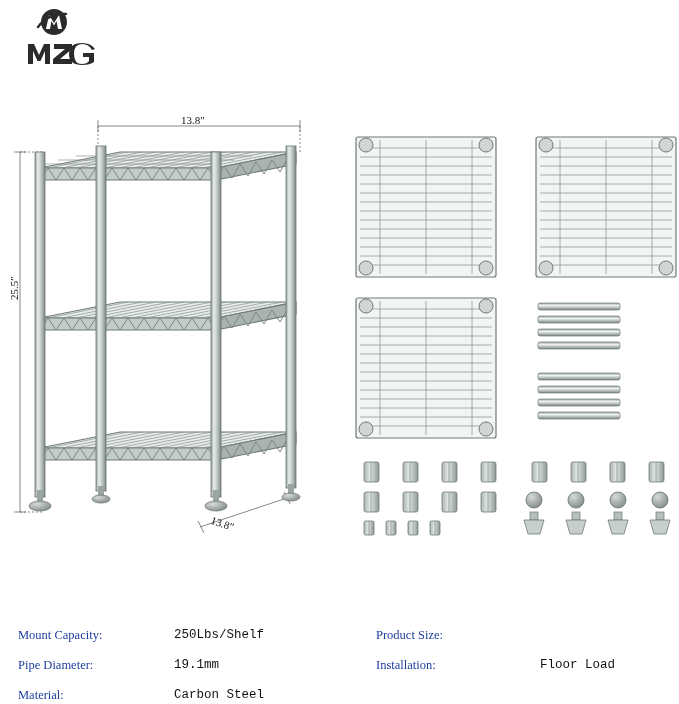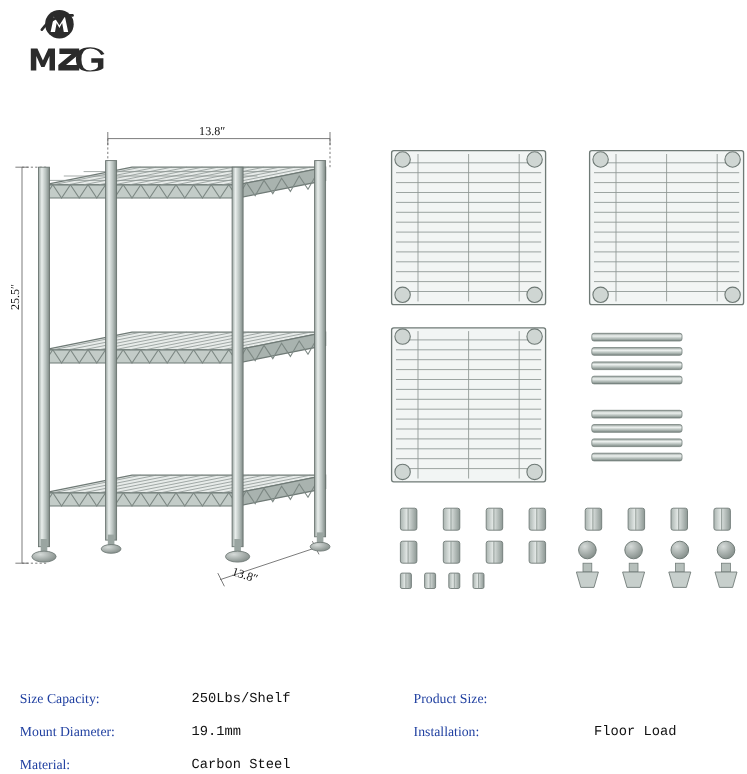--- a/index.html
+++ b/index.html
@@ -12,21 +12,20 @@
     height: 704px;
     position: relative;
     font-family: "Liberation Serif", serif;
     color: #111111;
     overflow: hidden;
   }
   .page {
     position: relative;
     width: 679px;
     height: 534px;
-    text-align: center;
   }
 
   
   .logo {
     position: absolute;
     left: 18px;
     top: 8px;
     width: 80px;
     height: 58px;
   }
@@ -473,24 +472,24 @@
 
     </svg>
 
     
     <div class="dim dim-width">13.8″</div>
     <div class="dim dim-depth">13.8″</div>
     <div class="dim dim-height">25.5″</div>
   </div>
 
   <div class="specs">
-    <div class="spec-row spec-label col-left-label r0">Size Capacity:</div>
+    <div class="spec-row spec-label col-left-label r0">Mount Capacity:</div>
     <div class="spec-row spec-value col-left-value r0">250Lbs/Shelf</div>
 
-    <div class="spec-row spec-label col-left-label r1">Mount Diameter:</div>
+    <div class="spec-row spec-label col-left-label r1">Pipe Diameter:</div>
     <div class="spec-row spec-value col-left-value r1">19.1mm</div>
 
     <div class="spec-row spec-label col-left-label r2">Material:</div>
     <div class="spec-row spec-value col-left-value r2">Carbon Steel</div>
 
     <div class="spec-row spec-label col-right-label r0">Product Size:</div>
 
     <div class="spec-row spec-label col-right-label r1">Installation:</div>
     <div class="spec-row spec-value col-right-value r1">Floor Load</div>
   </div>

